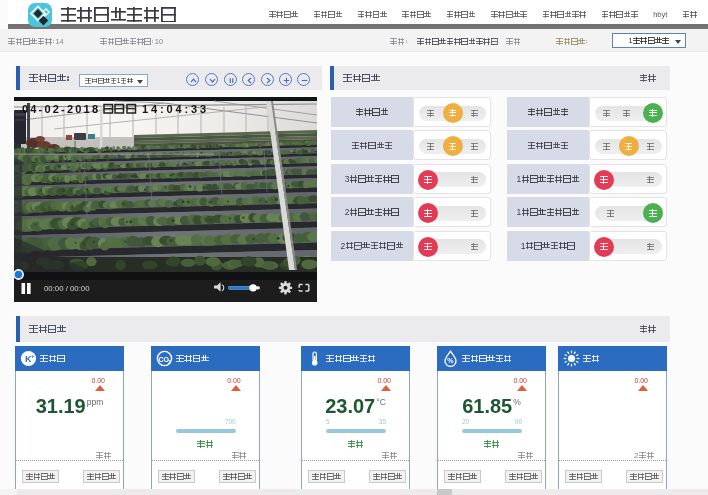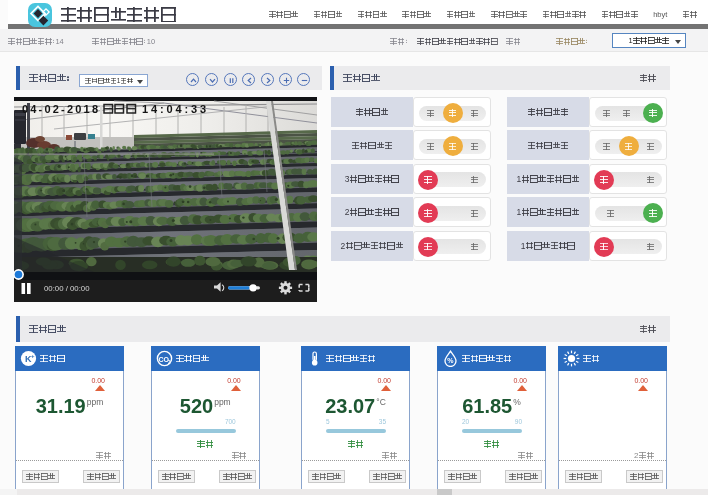--- a/index.html
+++ b/index.html
@@ -82,21 +82,21 @@
       <span class="navi"><span class="z z0"></span><span class="z z1"></span><span class="z z2"></span><span class="z z3"></span></span>
       <span class="navi"><span class="z z0"></span><span class="z z1"></span><span class="z z2"></span><span class="z z3"></span><span class="z z0"></span></span>
       <span class="navi"><span class="z z0"></span><span class="z z1"></span><span class="z z2"></span><span class="z z3"></span><span class="z z0"></span><span class="z z1"></span></span>
       <span class="navi"><span class="z z0"></span><span class="z z1"></span><span class="z z2"></span><span class="z z3"></span><span class="z z0"></span></span>
       <span class="navi">hbyt</span>
       <span class="navi"><span class="z z0"></span><span class="z z1"></span></span>
     </div>
   </div>
 <div id="info">
     <span class="t" style="left:8px"><span class="z z0"></span><span class="z z1"></span><span class="z z2"></span><span class="z z3"></span><span class="z z0"></span><span class="z z1"></span><span class="zc"></span>14</span>
-    <span class="t" style="left:92px"><span class="z z0"></span><span class="z z1"></span><span class="z z2"></span><span class="z z3"></span><span class="z z0"></span><span class="z z1"></span><span class="z z2"></span><span class="zc"></span>10</span>
+    <span class="t" style="left:100px"><span class="z z0"></span><span class="z z1"></span><span class="z z2"></span><span class="z z3"></span><span class="z z0"></span><span class="z z1"></span><span class="z z2"></span><span class="zc"></span>10</span>
     <span class="t" style="left:390px"><span class="z z0"></span><span class="z z1"></span><span class="zc"></span></span>
     <span class="t" style="left:417px;color:#44444c"><span class="z z0"></span><span class="z z1"></span><span class="z z2"></span><span class="z z3"></span><span class="z z0"></span><span class="z z1"></span><span class="z z2"></span><span class="z z3"></span><span class="z z0"></span><span class="z z1"></span><span class="z z2"></span></span>
     <span class="t" style="left:506px"><span class="z z0"></span><span class="z z1"></span></span>
     <span class="t" style="left:556px;color:#97855f"><span class="z z0"></span><span class="z z1"></span><span class="z z2"></span><span class="z z3"></span><span class="zc"></span></span>
   </div>
 <div id="asel">1<span class="z z0"></span><span class="z z1"></span><span class="z z2"></span><span class="z z3"></span><span class="z z0"></span><span class="tri" style="top:5.5px"></span></div>
 <div class="phead" style="left:16px;top:66px;width:306px">
     <span style="margin-left:9px"><span class="z z0"></span><span class="z z1"></span><span class="z z2"></span><span class="z z3"></span><span class="zc"></span></span>
   </div>
 <div id="vsel"><span class="z z0"></span><span class="z z1"></span><span class="z z2"></span><span class="z z3"></span><span class="z z0"></span>1<span class="z z0"></span><span class="z z1"></span><span class="tri"></span></div>
@@ -1280,21 +1280,20 @@
         <svg width="17" height="17">
           <circle cx="8.5" cy="8.5" r="7.1" fill="none" stroke="#fff" stroke-width="1.4"></circle>
           <text x="2.5" y="11.5" font-family="Liberation Sans" font-size="7" font-weight="bold" fill="#fff">CO</text>
           <text x="12" y="13.5" font-family="Liberation Sans" font-size="4.5" font-weight="bold" fill="#fff">2</text>
         </svg>
       </span>
       <span class="ctitle"><span class="z z0"></span><span class="z z1"></span><span class="z z2"></span><span class="z z3"></span></span>
     </div>
     <div class="c00">0.00</div>
     <div class="ctri"></div>
-    <div class="cval">520<span class="cunit">ppm</span></div>
     <div class="cscale">
       <span></span>
       <span>700</span>
     </div>
     <div class="cbar"></div>
     <div class="cnorm"><span class="z z0"></span><span class="z z1"></span></div>
     <div class="cwhen"><span class="z z0"></span><span class="z z1"></span></div>
     <div class="cdot"></div>
     <div class="cbtn" style="left:6px">
       <span class="z z0"></span>

